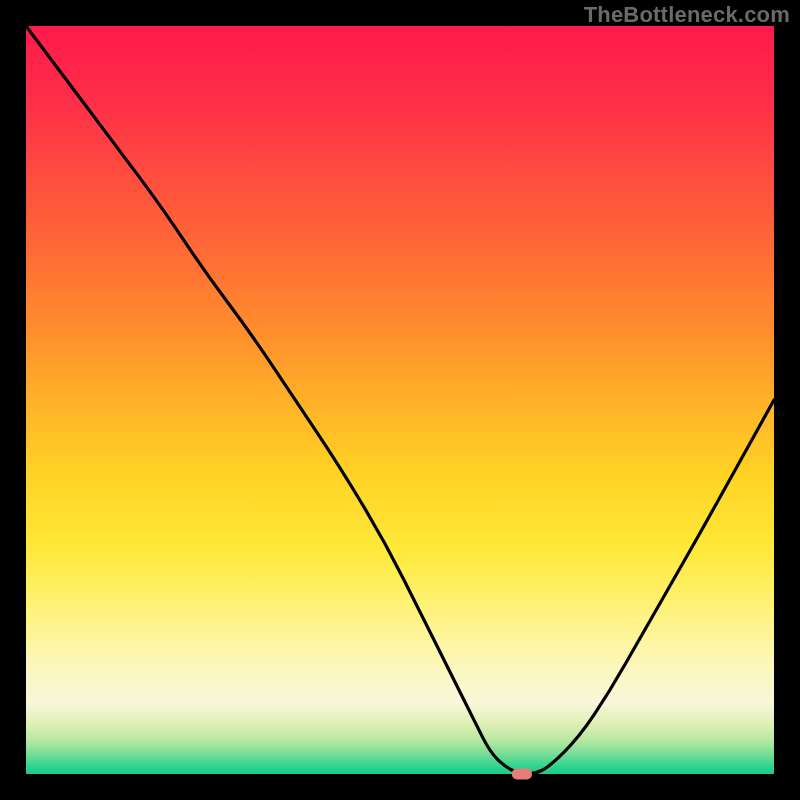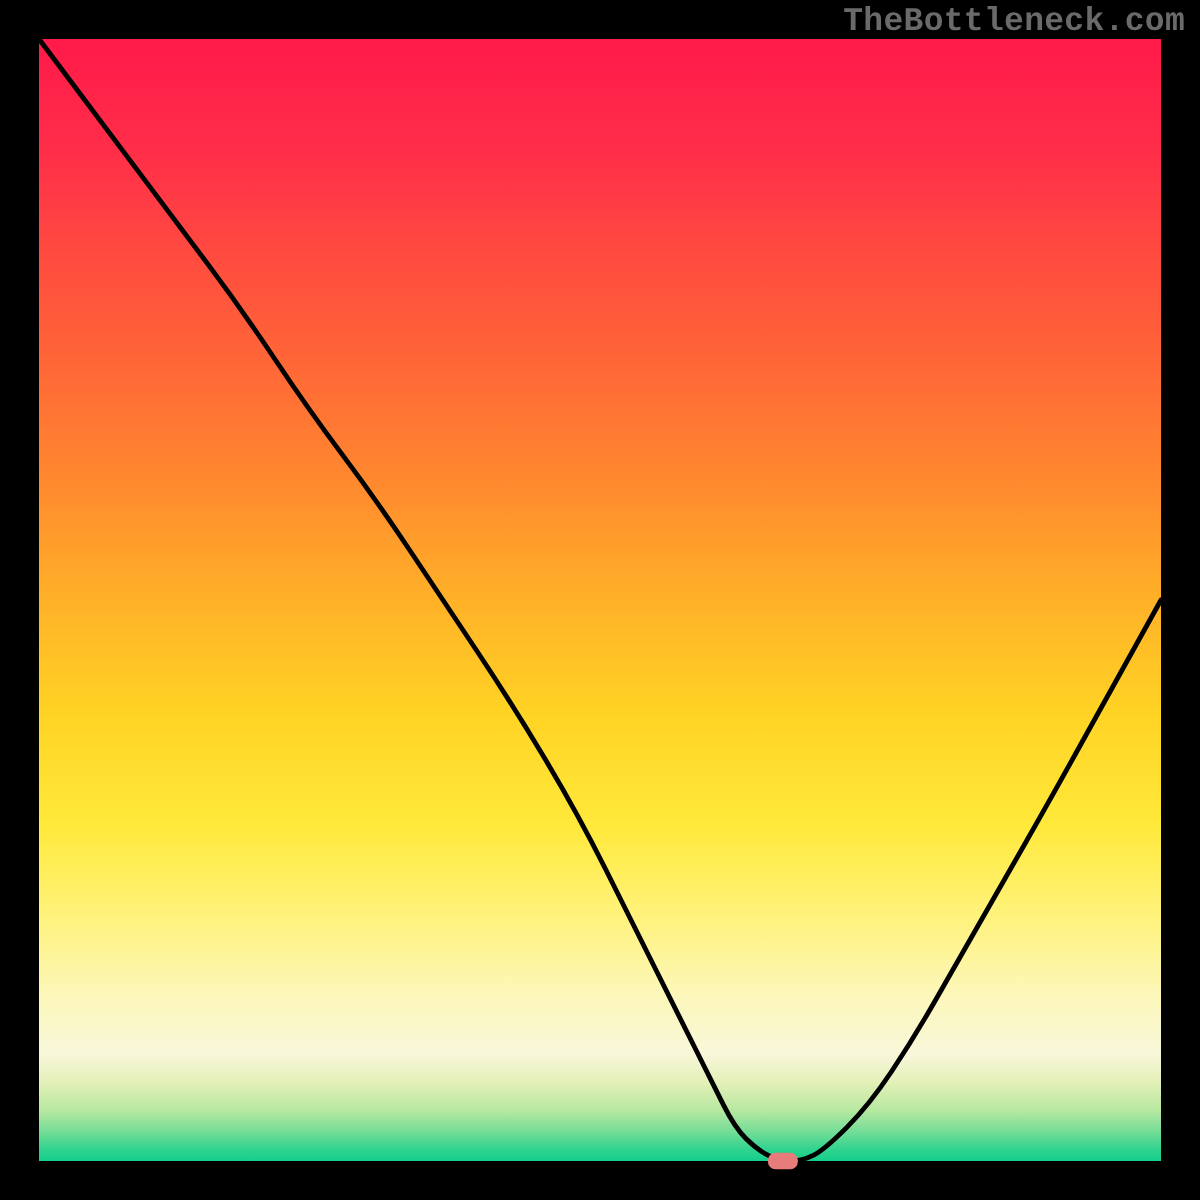--- a/index.html
+++ b/index.html
@@ -11,21 +11,21 @@
   }
   .container {
     position: relative;
     width: 800px;
     height: 800px;
   }
   .watermark {
     position: absolute;
     top: 2px;
     right: 10px;
-    font-family: Liberation Mono, monospace;
+    font-family: Liberation Sans, sans-serif;
     font-size: 22px;
     font-weight: 600;
     color: #6a6a6a;
     letter-spacing: 0.2px;
     z-index: 10;
   }
   svg {
     display: block;
   }
 </style>

